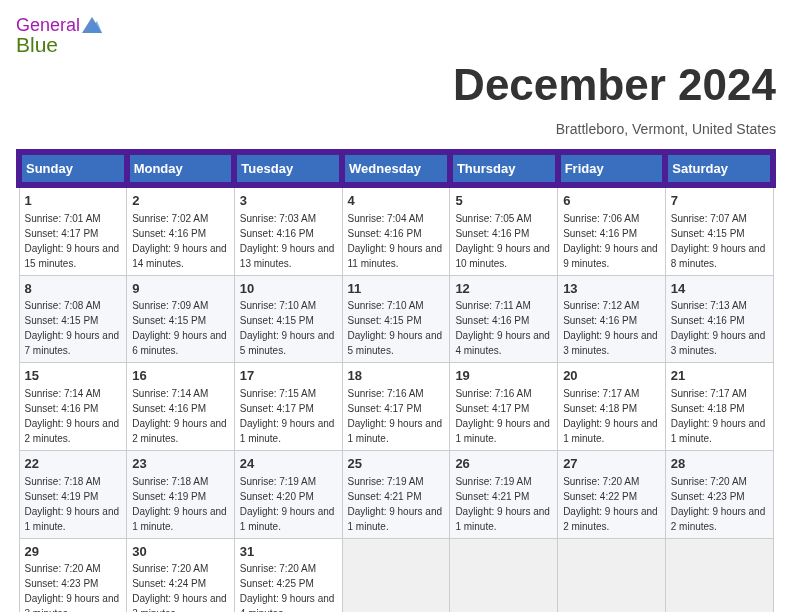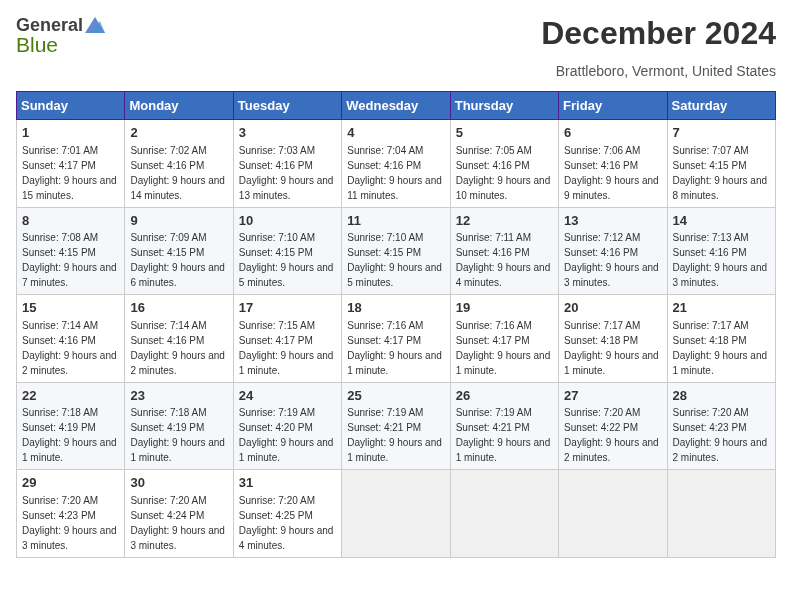--- a/index.html
+++ b/index.html
@@ -16,22 +16,22 @@
       align-items: flex-start;
       margin-bottom: 12px;
     }
     .logo {
       display: flex;
       flex-direction: column;
       align-items: flex-start;
     }
     .logo-text-general {
       font-size: 18px;
-      font-weight: bold;
-      color: #404040;
+      font-weight: normal;
+      color: #a21caf;
       line-height: 1;
     }
     .logo-text-blue {
       font-size: 21px;
       font-weight: normal;
       color: #4d7c0f;
       line-height: 1;
     }
     .logo-icon {
       width: 20px;
@@ -40,43 +40,44 @@
       margin-left: 2px;
     }
     .logo-row {
       display: flex;
       align-items: center;
     }
     .title-area {
       text-align: right;
     }
     .month-title {
-      font-size: 32px;
+      font-size: 44px;
       font-weight: bold;
       color: #333;
       line-height: 1.1;
+      margin-top: 45px;
     }
     .location {
       font-size: 14px;
       color: #555;
       margin-top: 12px;
     }
     .calendar {
       width: 100%;
       border-collapse: collapse;
       font-size: 10.5px;
     }
     .calendar thead tr th {
       background-color: #3a6ebf;
       color: #fff;
       padding: 6px 4px;
       text-align: left;
       font-size: 13px;
       font-weight: bold;
-      border: 1px solid #4c1d95;
+      border: 6px solid #4c1d95;
     }
     .calendar tbody tr td {
       vertical-align: top;
       padding: 4px 5px;
       border: 1px solid #ccc;
       width: 108px;
       height: 85px;
       background: #fff;
       line-height: 1.35;
     }

